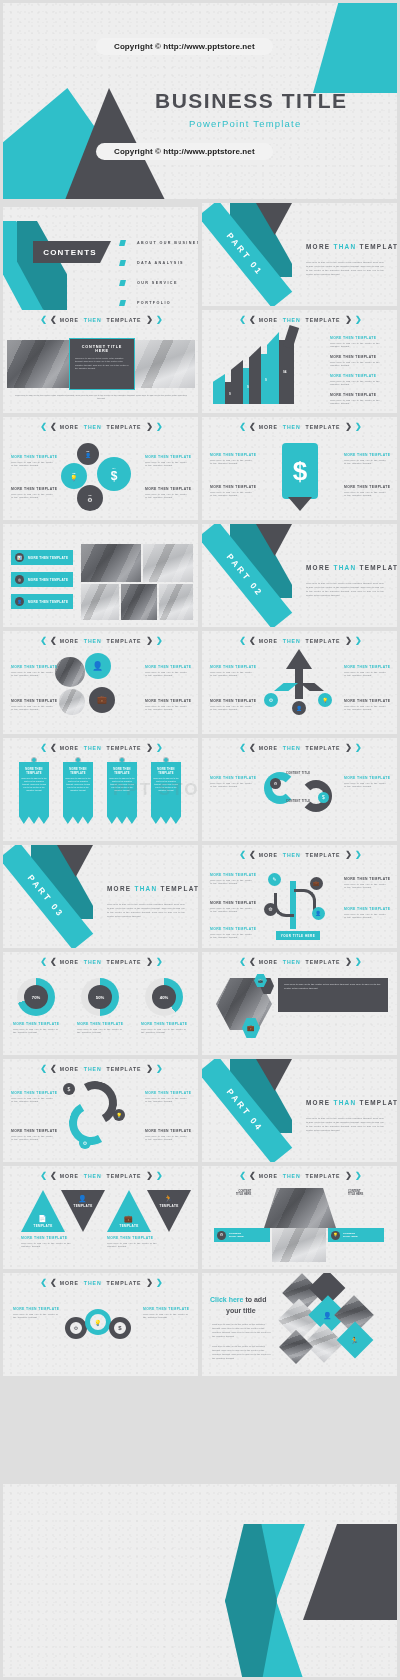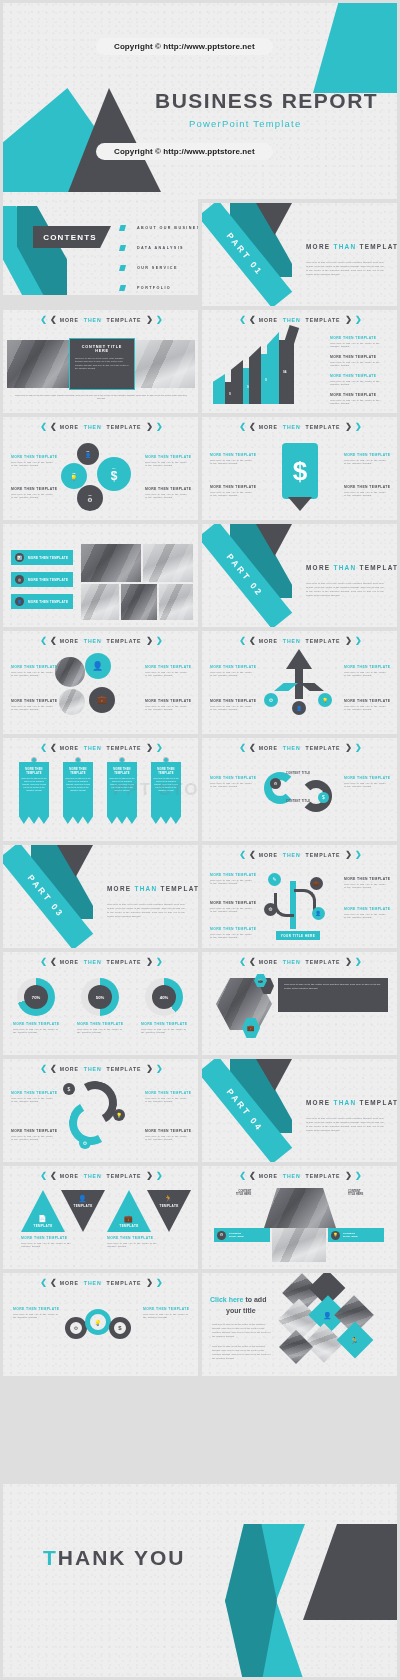--- a/index.html
+++ b/index.html
@@ -91,21 +91,21 @@
     font-size: 21px; font-weight: bold; letter-spacing: 1.5px; color: #4d4e54;
     white-space: nowrap;
   }
   #cover .subtitle {
     position: absolute; left: 186px; top: 115px;
     font-size: 9.5px; letter-spacing: 1.2px; color: #2fbfc9; white-space: nowrap; text-align: right;
   }
   #cover-copyright { left: 96px; top: 38px; }
 
   
-  #contents { top: 192px; height: 103px; }
+  #contents { top: 207px; height: 103px; }
   #contents .arrow-l {
     position: absolute; left: -6px; top: 14px; width: 46px; height: 92px;
     background: #2fbfc9;
     clip-path: polygon(42% 0, 100% 60%, 100% 100%, 58% 100%, 0 46%, 0 0);
   }
   #contents .arrow-m {
     position: absolute; left: 14px; top: 14px; width: 50px; height: 92px;
     background: #1f8e97;
     clip-path: polygon(40% 0, 100% 58%, 100% 100%, 56% 100%, 0 44%, 0 0);
   }
@@ -243,21 +243,21 @@
 </style>
 </head>
 <body>
 
 <div class="sheet">
 
   <section class="slide full part" id="cover">
     <div class="tri-teal"></div>
     <div class="tri-dark"></div>
     <div class="corner"></div>
-    <div class="title">BUSINESS    REPORT</div>
+    <div class="title">BUSINESS    TITLE</div>
     <div class="subtitle">PowerPoint  Template</div>
   </section>
   <div class="copyright" id="cover-copyright">Copyright © http://www.pptstore.net</div>
 
   <section class="slide halfL" id="contents">
     <div class="arrow-l"></div>
     <div class="arrow-m"></div>
     <div class="band">
       <span>CONTENTS</span>
     </div>
@@ -908,22 +908,19 @@
       </div>
     <div class="photo diamond" style="left:138px;top:28px;width:28px;height:28px"></div>
     <div class="photo light diamond" style="left:108px;top:56px;width:28px;height:28px"></div>
     <div class="diamond" style="left:140px;top:54px;width:26px;height:26px;background:#2fbfc9;display:flex;align-items:center;justify-content:center">
         <span class="ico" style="transform:rotate(-45deg);font-size:7px">🏃</span>
       </div>
     <div class="photo diamond" style="left:82px;top:62px;width:24px;height:24px"></div>
   </section>
 
   <section class="slide full" id="thanks">
-    <div class="t-text">
-      <span class="teal">T</span><span>HANK      YOU</span>
-    </div>
     <div class="chev-dark"></div>
     <div class="chev-teal"></div>
     <div class="chev-mid"></div>
   </section>
   <div class="copyright" id="thanks-copyright">Copyright © http://www.pptstore.net</div>
 
 </div>
 
 </body></html>

